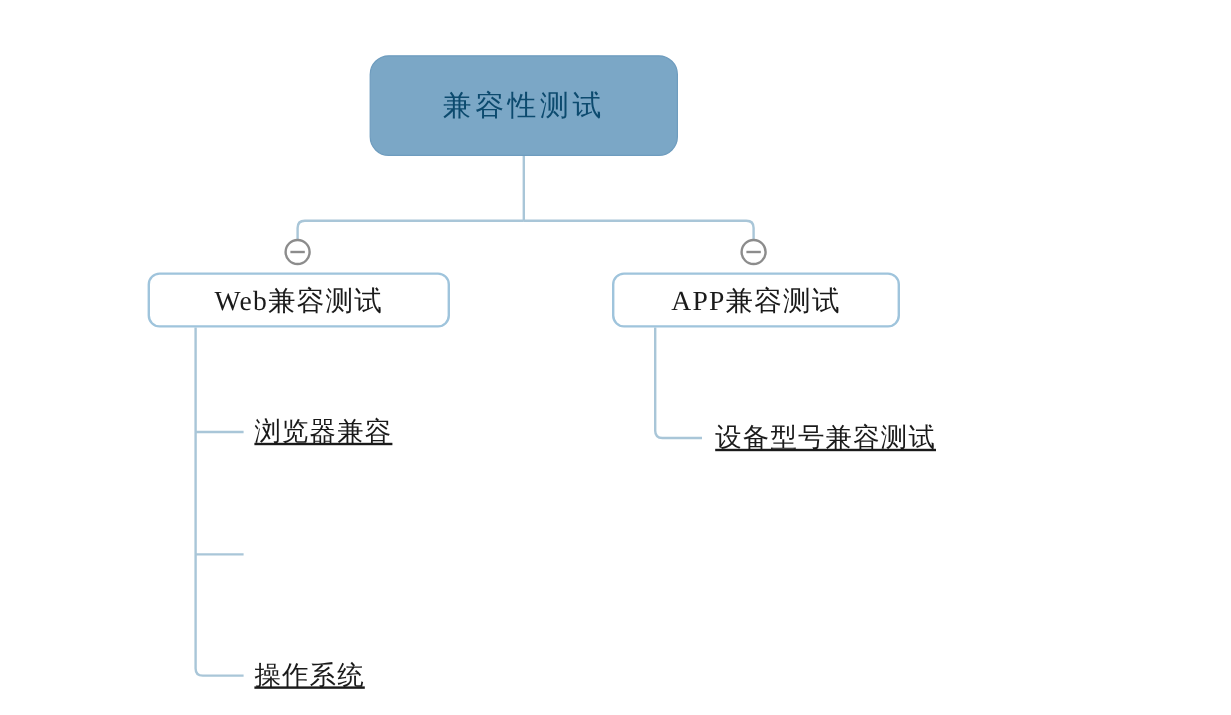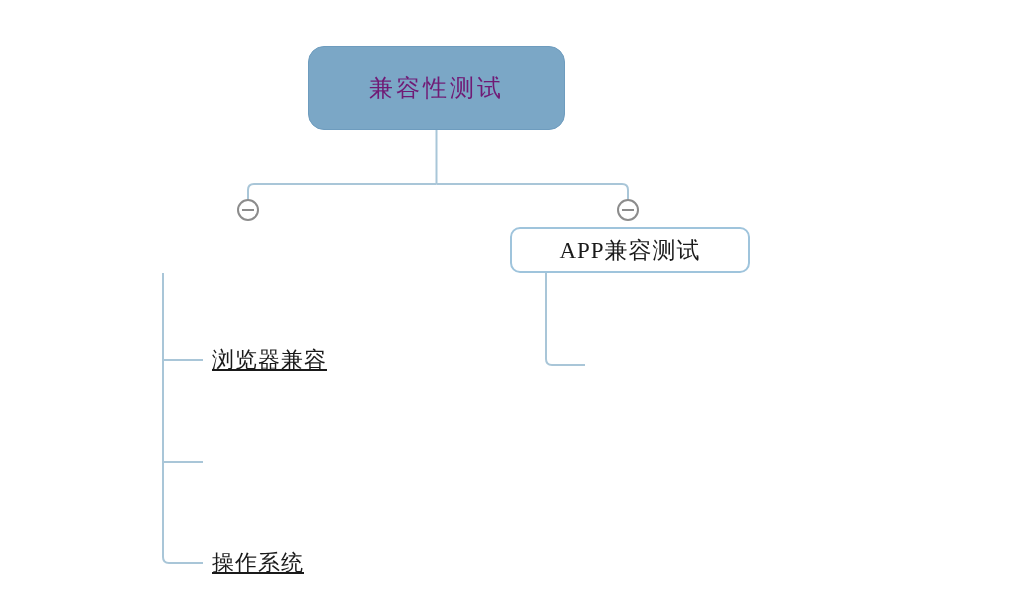--- a/index.html
+++ b/index.html
@@ -37,21 +37,21 @@
     text-align: center;
   }
   .root-node {
     left: 308px;
     top: 46px;
     width: 257px;
     height: 84px;
     background: #7ba7c6;
     border: 1px solid #6e9cbe;
     border-radius: 16px;
-    color: #701a75;
+    color: #0c4a6e;
     font-size: 24px;
     letter-spacing: 3px;
     cursor: pointer;
   }
   .branch-node {
     top: 227px;
     height: 46px;
     background: #ffffff;
     border: 2px solid #9fc4dc;
     border-radius: 10px;
@@ -117,21 +117,25 @@
     <span>兼容性测试</span>
   </div>
 
   <div class="collapse-btn left">
     <span class="minus-bar"></span>
   </div>
   <div class="collapse-btn right">
     <span class="minus-bar"></span>
   </div>
 
+  <div class="node branch-node web">
+    <span>Web兼容测试</span>
+  </div>
 
   <div class="node branch-node app">
     <span>APP兼容测试</span>
   </div>
 
   <div class="leaf-label leaf-browser">浏览器兼容</div>
   <div class="leaf-label leaf-os">操作系统</div>
+  <div class="leaf-label leaf-device">设备型号兼容测试</div>
 
 </div>
 
 </body></html>

